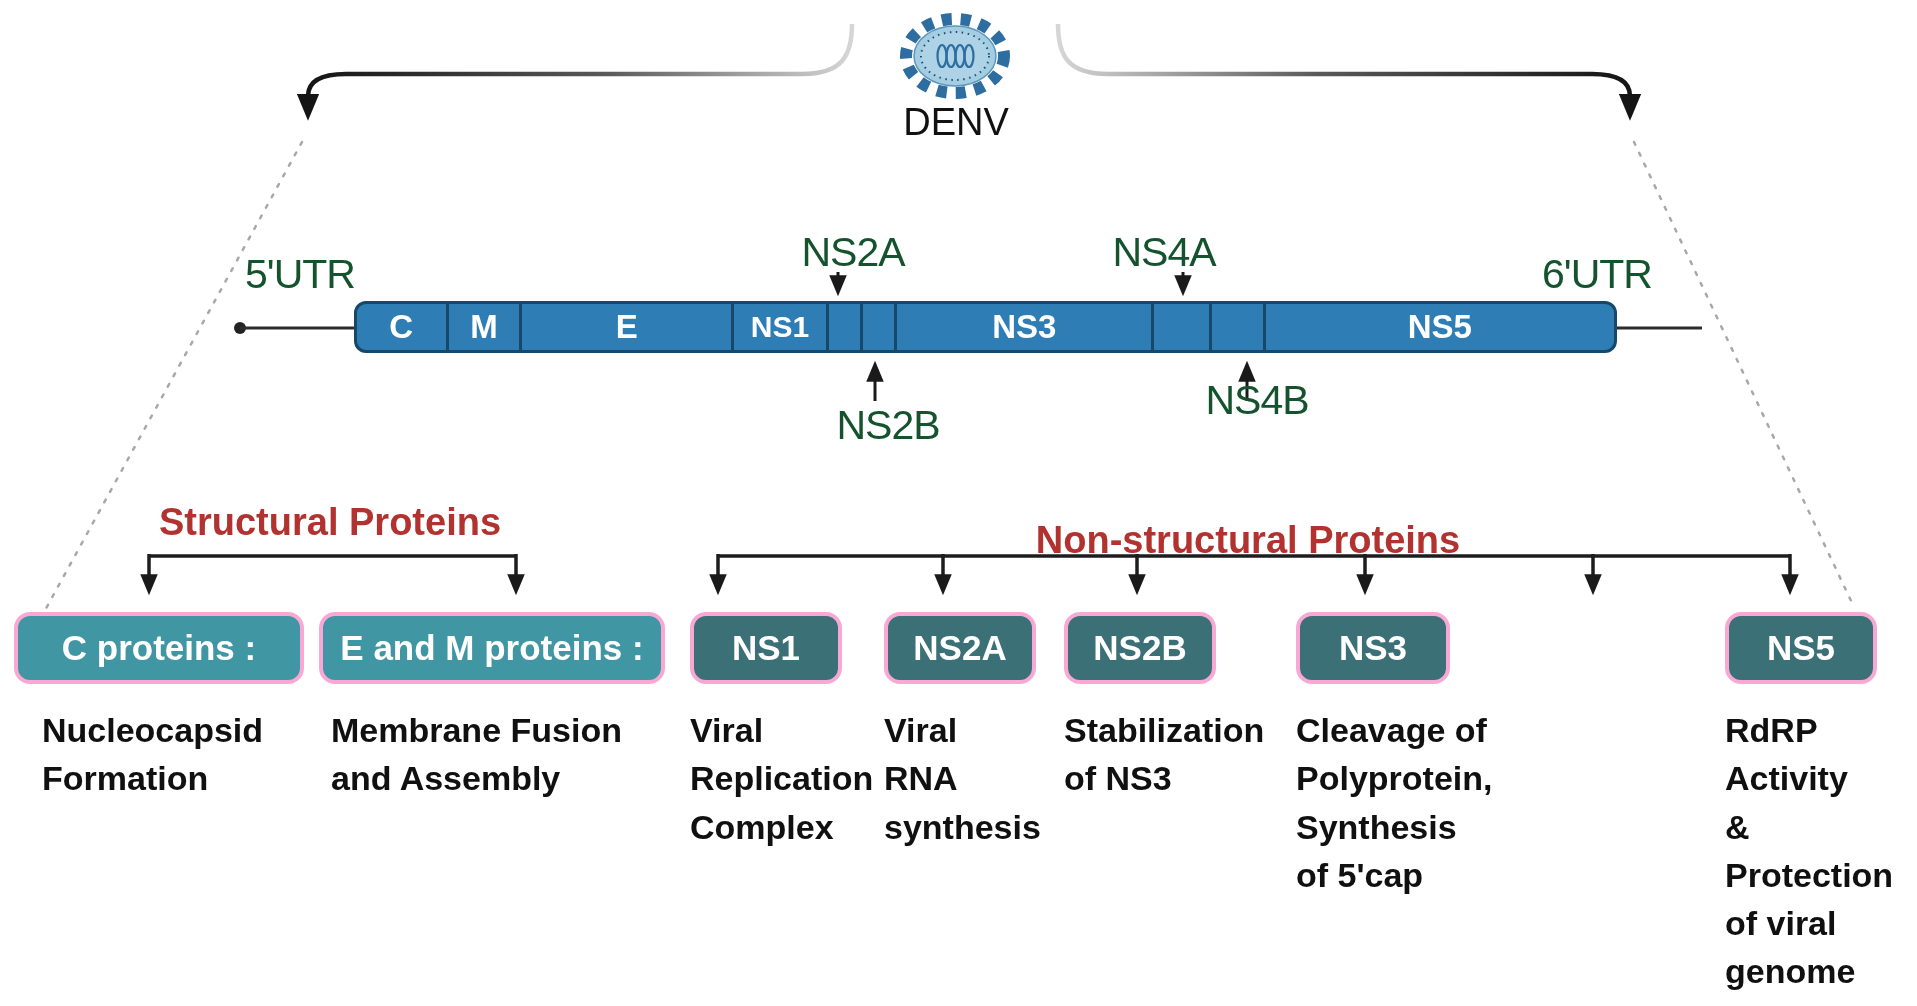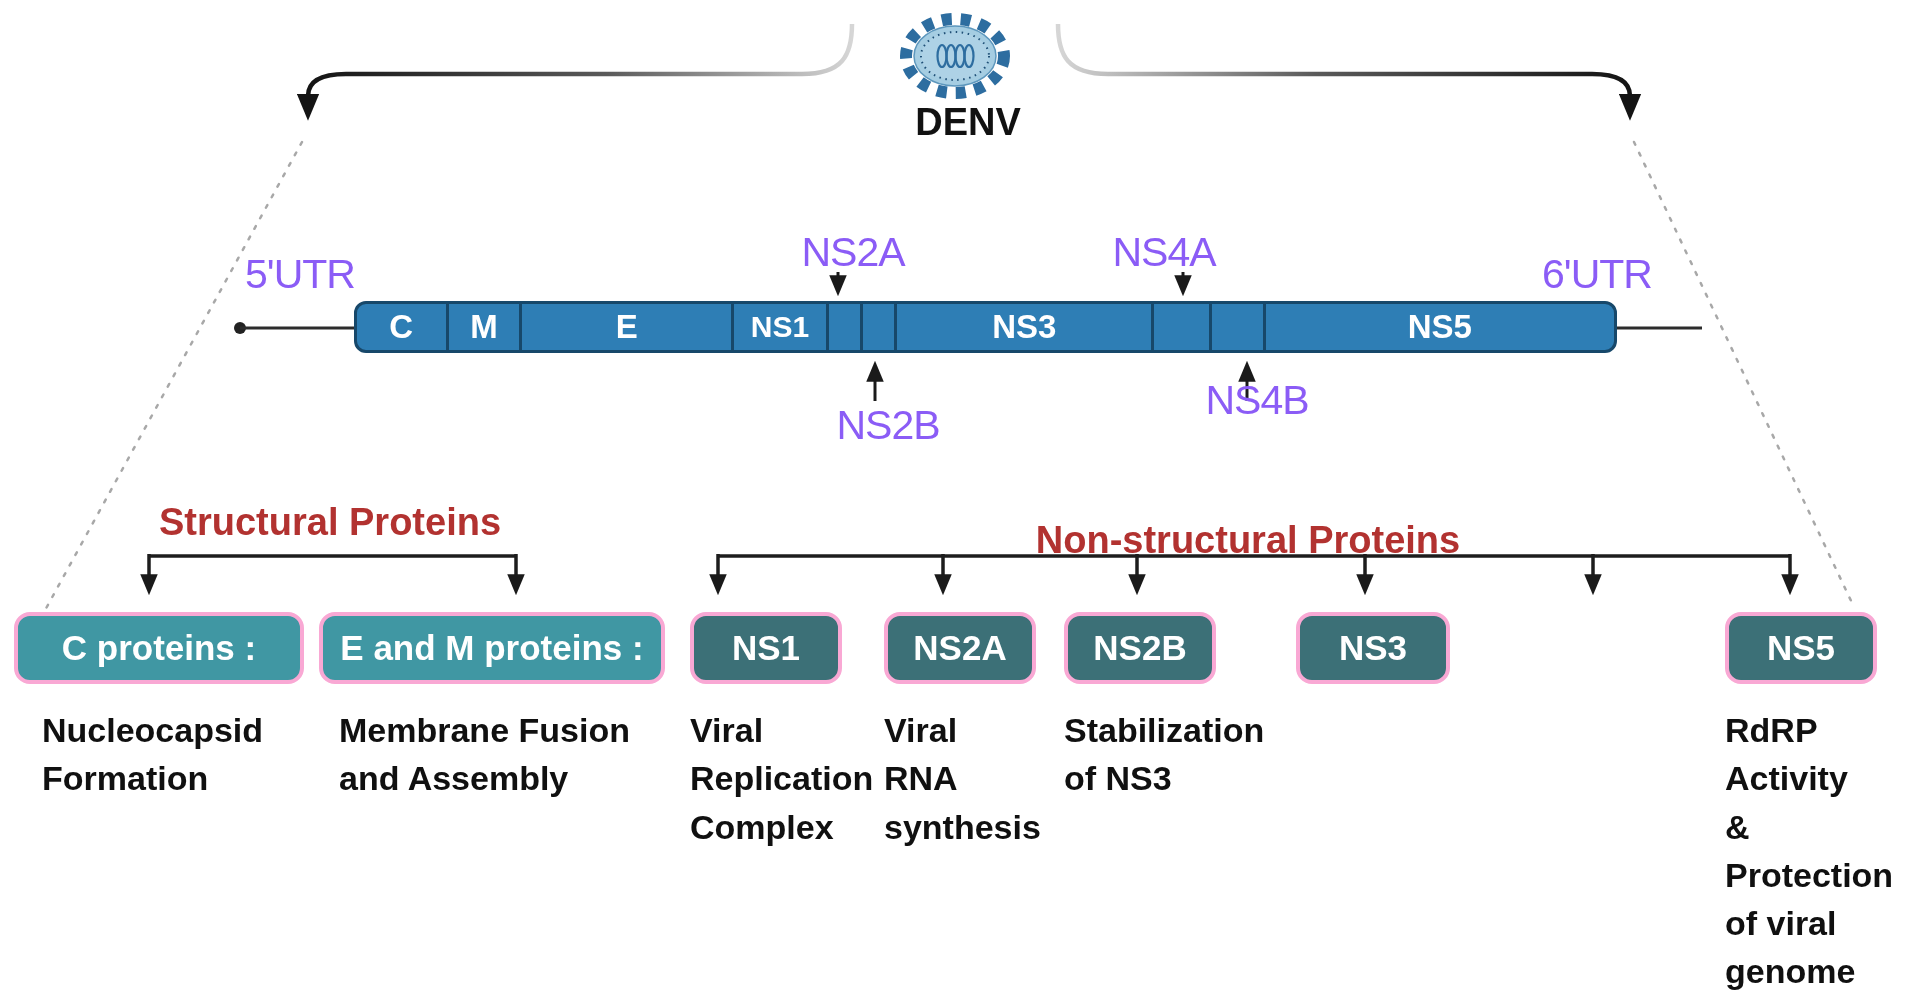--- a/index.html
+++ b/index.html
@@ -3,23 +3,23 @@
 <meta charset="utf-8">
 <style>
   html,body{margin:0;padding:0;background:#ffffff;}
   body{font-family:"Liberation Sans", sans-serif; -webkit-font-smoothing:antialiased;}
   .stage{position:relative;width:1917px;height:1006px;background:#ffffff;overflow:hidden;}
   svg.layer{position:absolute;left:0;top:0;width:1917px;height:1006px;}
   .abs{position:absolute;}
 
   
   .clabel{position:absolute;transform:translate(-50%,-50%);white-space:nowrap;
-          font-size:41px;font-weight:500;color:#8b5cf6;letter-spacing:-1px;}
+          font-size:41px;font-weight:500;color:#14532d;letter-spacing:-1px;}
   .denv{position:absolute;transform:translate(-50%,-50%);white-space:nowrap;
-        font-size:38px;font-weight:700;color:#111;letter-spacing:0;margin-left:12px;}
+        font-size:38px;font-weight:400;color:#111;letter-spacing:0;}
   .sec-title{position:absolute;transform:translate(-50%,-50%);white-space:nowrap;
         font-size:38px;font-weight:700;color:#b23230;}
 
   
   .genome-bar{position:absolute;left:354px;top:301px;width:1263px;height:52px;
         background:#2e7eb5;border:3px solid #17486a;border-radius:12px;
         box-sizing:border-box;display:flex;overflow:hidden;}
   .gseg{height:100%;display:flex;align-items:center;justify-content:center;
         border-right:3px solid #17486a;box-sizing:border-box;
         color:#fff;font-weight:700;font-size:33px;}
@@ -134,21 +134,21 @@
   <div class="sec-title" style="left:330px;top:522px;">Structural Proteins</div>
   <div class="sec-title" style="left:1248px;top:540px;">Non-structural Proteins</div>
 
   <div class="card" style="left:14px;width:290px;">
     <div class="pill structural">C proteins :</div>
     <div class="desc" style="margin-left:28px;">Nucleocapsid
 Formation</div>
   </div>
   <div class="card" style="left:319px;width:346px;">
     <div class="pill structural">E and M proteins :</div>
-    <div class="desc" style="margin-left:20px;">Membrane Fusion
+    <div class="desc" style="margin-left:12px;">Membrane Fusion
 and Assembly</div>
   </div>
 
   <div class="card" style="left:690px;width:152px;">
     <div class="pill nonstructural">NS1</div>
     <div class="desc">Viral
 Replication
 Complex</div>
   </div>
   <div class="card" style="left:884px;width:152px;">
@@ -157,20 +157,24 @@
 RNA
 synthesis</div>
   </div>
   <div class="card" style="left:1064px;width:152px;">
     <div class="pill nonstructural">NS2B</div>
     <div class="desc">Stabilization
 of NS3</div>
   </div>
   <div class="card" style="left:1296px;width:154px;">
     <div class="pill nonstructural">NS3</div>
+    <div class="desc">Cleavage of
+Polyprotein,
+Synthesis
+of 5'cap</div>
   </div>
   <div class="card" style="left:1725px;width:152px;">
     <div class="pill nonstructural">NS5</div>
     <div class="desc">RdRP
 Activity
 &amp;
 Protection
 of viral
 genome</div>
   </div>

